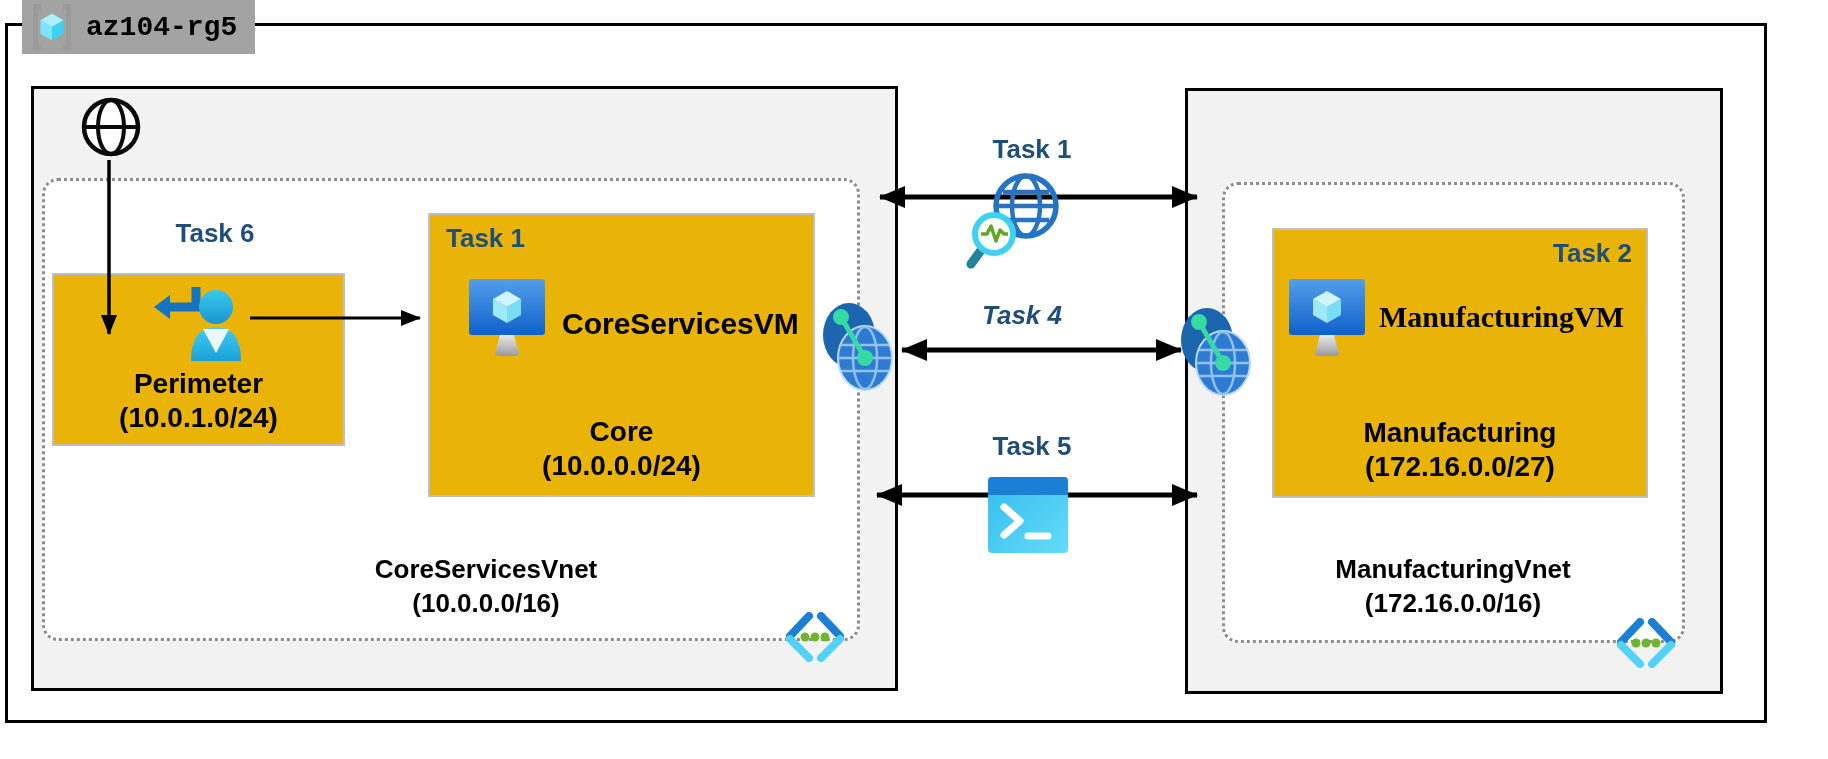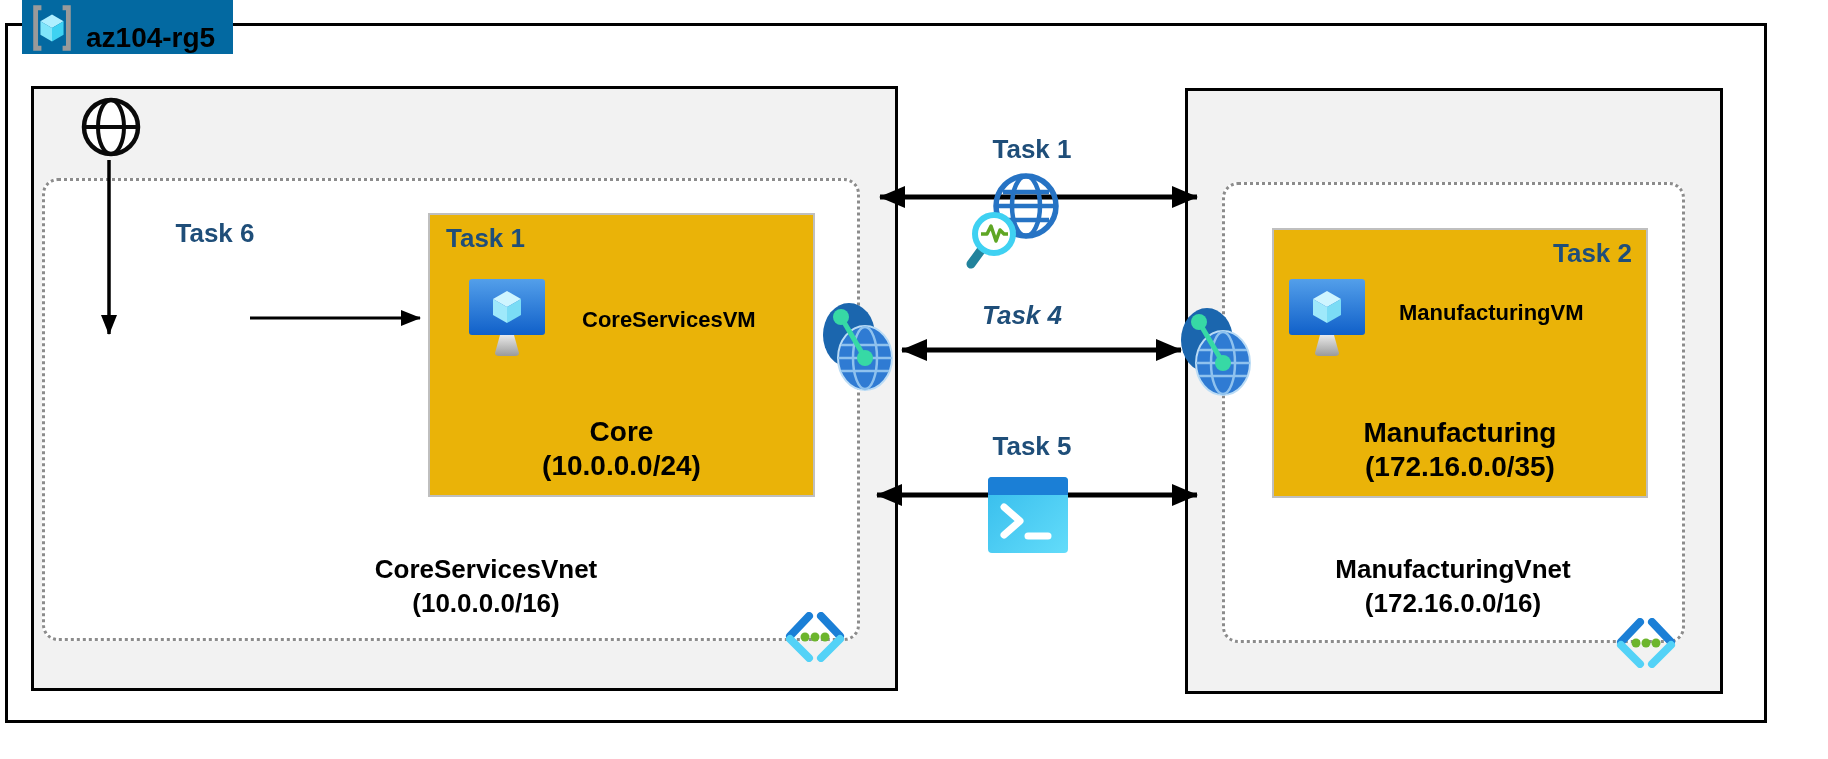--- a/index.html
+++ b/index.html
@@ -2,22 +2,22 @@
 <html><head>
 <meta charset="utf-8">
 <style>
   html,body{margin:0;padding:0;background:#fff;}
   .canvas{position:relative;width:1828px;height:759px;background:#fff;overflow:hidden;
           font-family:"Liberation Sans",sans-serif;font-weight:700;color:#000;}
   .abs{position:absolute;box-sizing:border-box;}
 
   
   .rg-box{left:5px;top:23px;width:1762px;height:700px;border:3px solid #000;background:#fff;}
-  .rg-header{left:22px;top:0;height:54px;display:flex;align-items:flex-end;gap:8px;
-             background:#0369a1;padding:0 18px 0 4px;z-index:5;}
+  .rg-header{left:22px;top:0;height:54px;display:flex;align-items:center;gap:8px;
+             background:#a3a3a3;padding:0 18px 0 4px;z-index:5;font-family:Liberation Mono, monospace;}
   .rg-title{font-size:28px;}
 
   
   .region{background:#F2F2F2;border:3px solid #000;z-index:1;}
   .region-left{left:31px;top:86px;width:867px;height:605px;}
   .region-right{left:1185px;top:88px;width:538px;height:606px;}
   .region-title{font-size:26px;text-align:center;}
   .region-title.l{left:31px;top:98px;width:867px;padding-right:130px;}
   .region-title.r{left:1185px;top:100px;width:538px;}
 
@@ -28,21 +28,21 @@
 
   .task-label{color:#1F4E79;font-size:26px;z-index:4;}
 
   
   .white-box{background:#eab308;border:2px solid #BFBFBF;z-index:3;}
   .perimeter-box{left:52px;top:273px;width:293px;height:173px;}
   .task1-box{left:428px;top:213px;width:387px;height:284px;}
   .task2-box{left:1272px;top:228px;width:376px;height:270px;padding-left:48px;}
 
   .box-label{font-size:28px;line-height:34px;text-align:center;}
-  .vm-name{font-size:22px;margin-left:20px;}
+  .vm-name{font-size:30px;}
   .vnet-label{font-size:26px;line-height:34px;text-align:center;z-index:3;}
 
   .icon{z-index:6;}
   svg{display:block;}
   .overlay{left:0;top:0;width:1828px;height:759px;z-index:5;pointer-events:none;}
 </style>
 </head>
 <body>
 
 <svg width="0" height="0" style="position:absolute">
@@ -97,20 +97,35 @@
       <line x1="5" y1="31" x2="57" y2="31" stroke="#0a0a0a" stroke-width="4"></line>
       <ellipse cx="31" cy="31" rx="13" ry="27" fill="none" stroke="#0a0a0a" stroke-width="4"></ellipse>
     </svg>
   </div>
 
   <div class="abs vnet vnet-left"></div>
   <div class="abs vnet vnet-right"></div>
 
   <div class="abs task-label" style="left:150px;top:218px;width:130px;text-align:center;">Task 6</div>
 
+  <div class="abs white-box perimeter-box">
+    <div class="abs icon" style="left:98px;top:8px;">
+      <svg width="100" height="86" viewBox="0 0 100 86">
+        <path d="M44 4 V24 H16" stroke="#1574BF" stroke-width="9" fill="none"></path>
+        <polygon points="18,12 2,24 18,36" fill="#1574BF"></polygon>
+        <circle cx="64" cy="24" r="17" fill="url(#gHead)"></circle>
+        <path d="M64 44 C45 44 39 59 39 78 L89 78 C89 59 83 44 64 44 Z" fill="url(#gBody)"></path>
+        <polygon points="51,46 77,46 64,70" fill="#E9F8FC"></polygon>
+      </svg>
+    </div>
+    <div class="abs box-label" style="left:0;top:92px;width:100%;">
+      <div>Perimeter</div>
+      <div>(10.0.1.0/24)</div>
+    </div>
+  </div>
 
   <div class="abs white-box task1-box">
     <div class="abs task-label" style="left:16px;top:8px;">Task 1</div>
     <div class="abs icon" style="left:37px;top:62px;">
       <svg width="80" height="95" viewBox="0 0 80 95">
         <rect x="2" y="2" width="76" height="56" rx="3" fill="url(#gScreen)"></rect>
         <polygon points="40,14 54,22 40,30 26,22" fill="#CFF5FF"></polygon>
         <polygon points="26,22 40,30 40,46 26,38" fill="#9FE9FB"></polygon>
         <polygon points="40,30 54,22 54,38 40,46" fill="#7BDCF5"></polygon>
         <path d="M33 58 L47 58 L52 76 Q52 79 48 79 L32 79 Q28 79 28 76 Z" fill="url(#gStand)"></path>
@@ -132,24 +147,24 @@
     <div class="abs task-label" style="right:14px;top:8px;">Task 2</div>
     <div class="abs icon" style="left:13px;top:47px;">
       <svg width="80" height="95" viewBox="0 0 80 95">
         <rect x="2" y="2" width="76" height="56" rx="3" fill="url(#gScreen)"></rect>
         <polygon points="40,14 54,22 40,30 26,22" fill="#CFF5FF"></polygon>
         <polygon points="26,22 40,30 40,46 26,38" fill="#9FE9FB"></polygon>
         <polygon points="40,30 54,22 54,38 40,46" fill="#7BDCF5"></polygon>
         <path d="M33 58 L47 58 L52 76 Q52 79 48 79 L32 79 Q28 79 28 76 Z" fill="url(#gStand)"></path>
       </svg>
     </div>
-    <div class="abs vm-name" style="left:105px;top:70px;">ManufacturingVM</div>
+    <div class="abs vm-name" style="left:105px;top:70px;font-family:Liberation Serif, serif;">ManufacturingVM</div>
     <div class="abs box-label" style="left:0;bottom:12px;width:100%;">
       <div>Manufacturing</div>
-      <div>(172.16.0.0/35)</div>
+      <div>(172.16.0.0/27)</div>
     </div>
   </div>
 
   <div class="abs vnet-label" style="left:1253px;top:552px;width:400px;">
     <div>ManufacturingVnet</div>
     <div>(172.16.0.0/16)</div>
   </div>
 
   <div class="abs task-label" style="left:950px;top:134px;width:164px;text-align:center;">Task 1</div>
   <div class="abs task-label" style="left:940px;top:300px;width:164px;text-align:center;font-style:italic;">Task 4</div>

